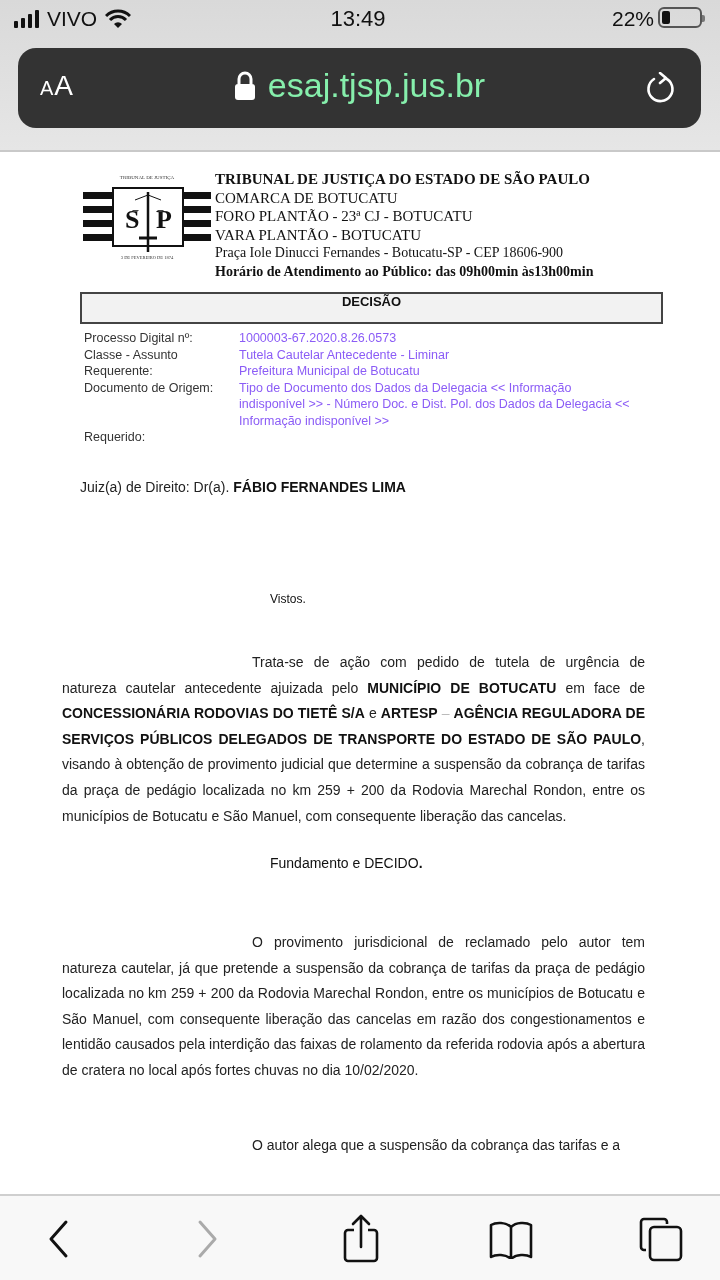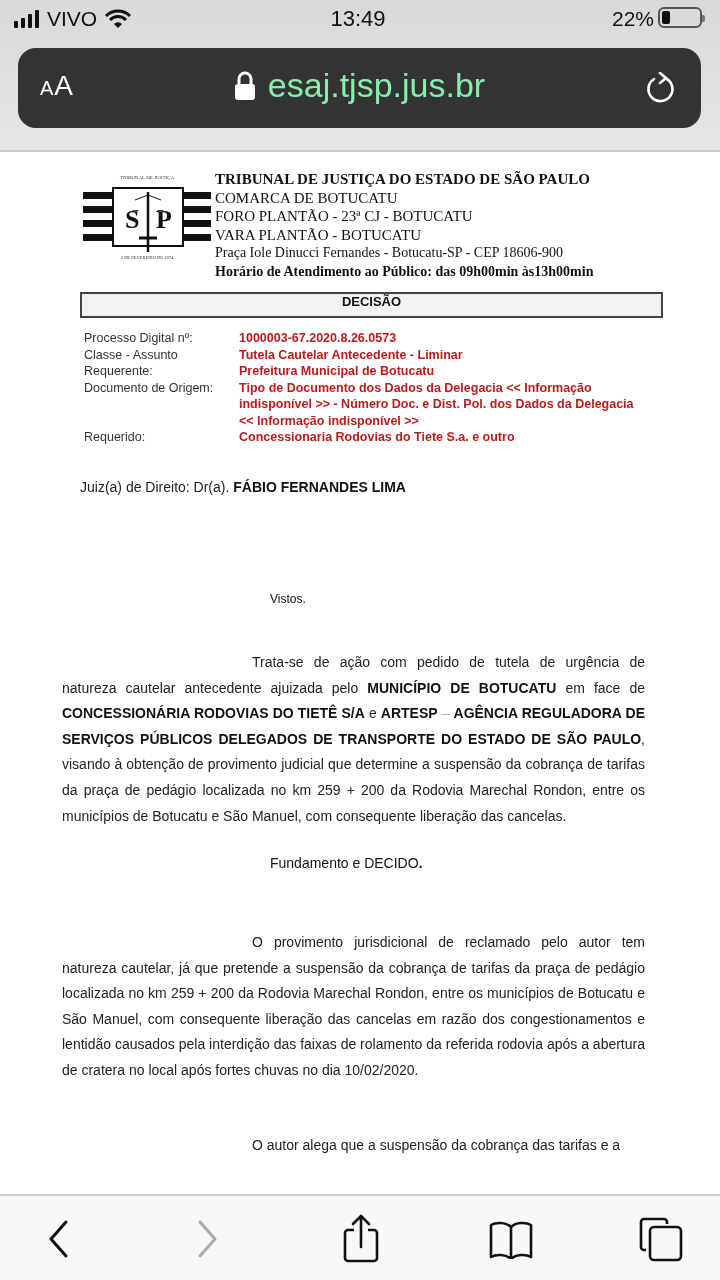--- a/index.html
+++ b/index.html
@@ -28,27 +28,27 @@
   .reload-icon { position: absolute; right: 24px; top: 24px; width: 32px; height: 34px; cursor: pointer; }
 
   
   .doc { position: absolute; left: 0; top: 152px; width: 720px; height: 1042px; background: #fff; overflow: hidden; }
   .header-block { position: absolute; left: 83px; top: 10px; width: 560px; height: 125px; }
   .seal { position: absolute; left: 0; top: 8px; width: 128px; height: 92px; }
   .court-lines { position: absolute; left: 132px; top: 8px; font-family: "Liberation Serif", serif; font-size: 15px; line-height: 18.5px; color: #111; white-space: nowrap; }
   .court-lines .b { font-weight: bold; }
   .court-lines .sm { font-size: 14px; }
 
-  .decisao-box { position: absolute; left: 80px; top: 140px; width: 583px; height: 26px; border: 2px solid #444; background: #f2f2f2;
+  .decisao-box { position: absolute; left: 80px; top: 140px; width: 583px; height: 32px; border: 2px solid #444; background: #f2f2f2;
     text-align: center; font-size: 13px; font-weight: bold; line-height: 16px; }
 
   .info-table { position: absolute; left: 84px; top: 178px; font-size: 12.5px; line-height: 16.5px; }
   .info-row { display: flex; }
   .info-label { width: 155px; color: #333; }
-  .info-value { width: 400px; font-weight: bold; color: #b91c1c; }
+  .info-value { width: 400px; font-weight: normal; color: #8b5cf6; }
 
   .judge { position: absolute; left: 80px; top: 327px; font-size: 14px; color: #222; }
   .judge b { color: #111; }
 
   .p { position: absolute; left: 62px; width: 583px; font-size: 14px; line-height: 25.6px; color: #222; text-align: justify; }
   .p b { color: #111; }
   .indent { text-indent: 190px; }
   .vistos { position: absolute; left: 270px; top: 440px; font-size: 12px; }
   .fundamento { position: absolute; left: 270px; top: 703px; font-size: 14px; }
 
@@ -142,21 +142,20 @@
     <div class="info-row">
       <div class="info-label">Requerente:</div>
       <div class="info-value">Prefeitura Municipal de Botucatu</div>
     </div>
     <div class="info-row">
       <div class="info-label">Documento de Origem:</div>
       <div class="info-value">Tipo de Documento dos Dados da Delegacia &lt;&lt; Informação indisponível &gt;&gt; - Número Doc. e Dist. Pol. dos Dados da Delegacia &lt;&lt; Informação indisponível &gt;&gt;</div>
     </div>
     <div class="info-row">
       <div class="info-label">Requerido:</div>
-      <div class="info-value">Concessionaria Rodovias do Tiete S.a. e outro</div>
     </div>
   </div>
 
   <div class="judge">
     <span>Juiz(a) de Direito: Dr(a).</span>
     <b>FÁBIO FERNANDES LIMA</b>
   </div>
 
   <div class="vistos">Vistos.</div>
 

